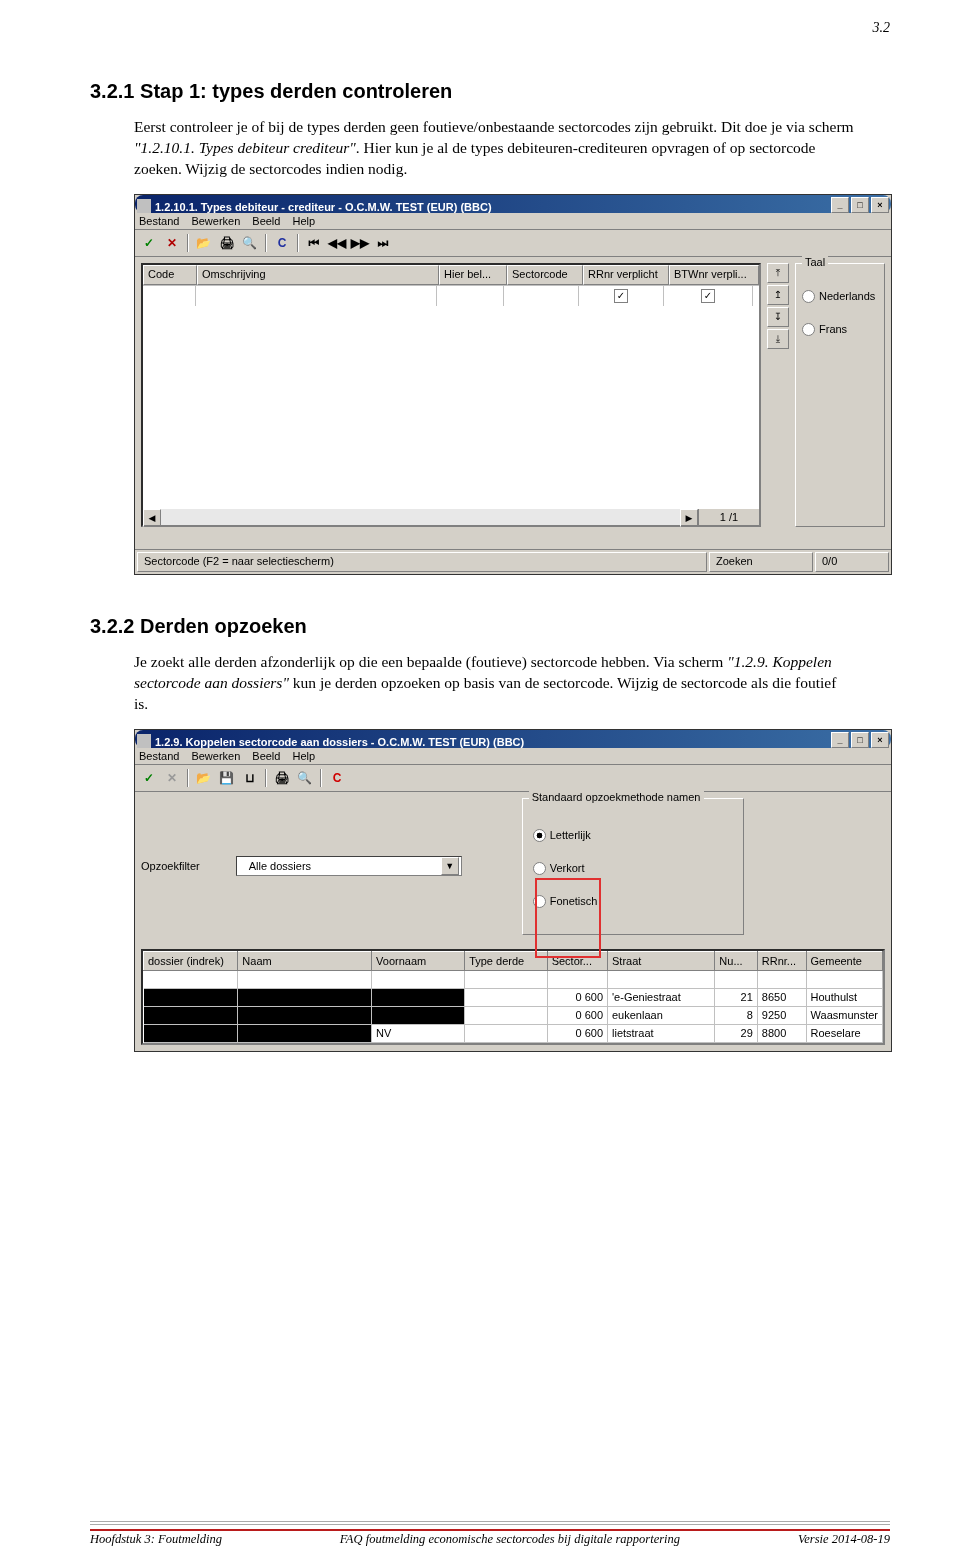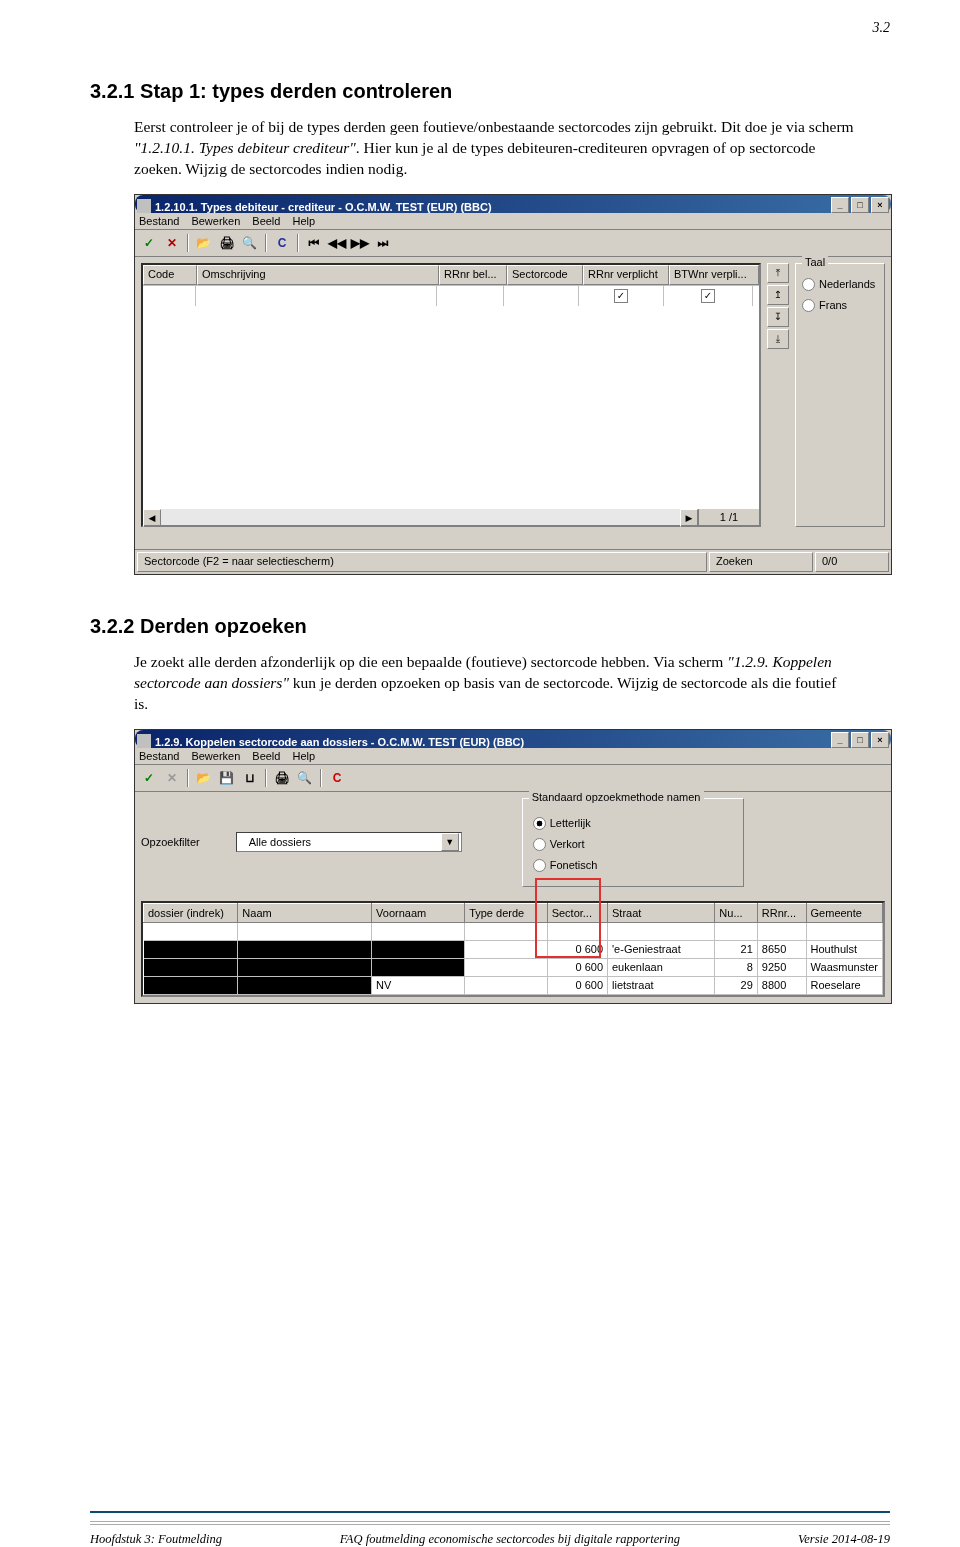--- a/index.html
+++ b/index.html
@@ -183,21 +183,21 @@
     position:relative;
   }
   .taalbox legend , .groupbox legend{
     position:absolute; top:-8px; left:6px;
     background:#d4d0c8;
     padding:0 3px;
     font-size:11px;
   }
   .radio {
     display:flex; align-items:center; gap:4px;
-    margin:8px 0;
+    margin:20px 0;
   }
   .radio-dot {
     width:11px; height:11px; border-radius:50%;
     border:1px solid #808080; background:#fff;
   }
   .scrollbar-h {
     height:16px; background:#d4d0c8;
     display:flex;
     position:absolute; bottom:0; left:0; right:0;
   }
@@ -282,22 +282,22 @@
   }
   .footer {
     position:absolute;
     bottom: 30px;
     left: 90px;
     right: 70px;
     display:flex;
     justify-content:space-between;
     font-style:italic;
     font-size:12.5px;
-    border-top: 2px solid #0c4a6e;
-    padding-top:19px;
+    border-top: 2px solid #b91c1c;
+    padding-top:1px;
   }
   .footer-border-extra {
     position:absolute;
     bottom: 52px;
     left:90px; right:70px;
     height:2px;
     border-top:1px solid #aaa;
     border-bottom:1px solid #aaa;
   }
 </style>
@@ -342,21 +342,21 @@
       <div class="tbtn">◀◀</div>
       <div class="tbtn">▶▶</div>
       <div class="tbtn">⏭</div>
     </div>
     <div class="body-area">
       <div class="grid1">
         <div class="grid1-main">
           <div class="grid1-header">
             <div class="colhead" style="width:44px">Code</div>
             <div class="colhead" style="width:232px">Omschrijving</div>
-            <div class="colhead" style="width:58px">RRnr bel...</div>
+            <div class="colhead" style="width:58px">Hier bel...</div>
             <div class="colhead" style="width:66px">Sectorcode</div>
             <div class="colhead" style="width:76px">RRnr verplicht</div>
             <div class="colhead" style="width:80px">BTWnr verpli...</div>
           </div>
           <div class="grid1-row">
             <div class="cell" style="width:44px"></div>
             <div class="cell" style="width:232px"></div>
             <div class="cell" style="width:58px"></div>
             <div class="cell" style="width:66px"></div>
             <div class="cell chkcell" style="width:76px">

